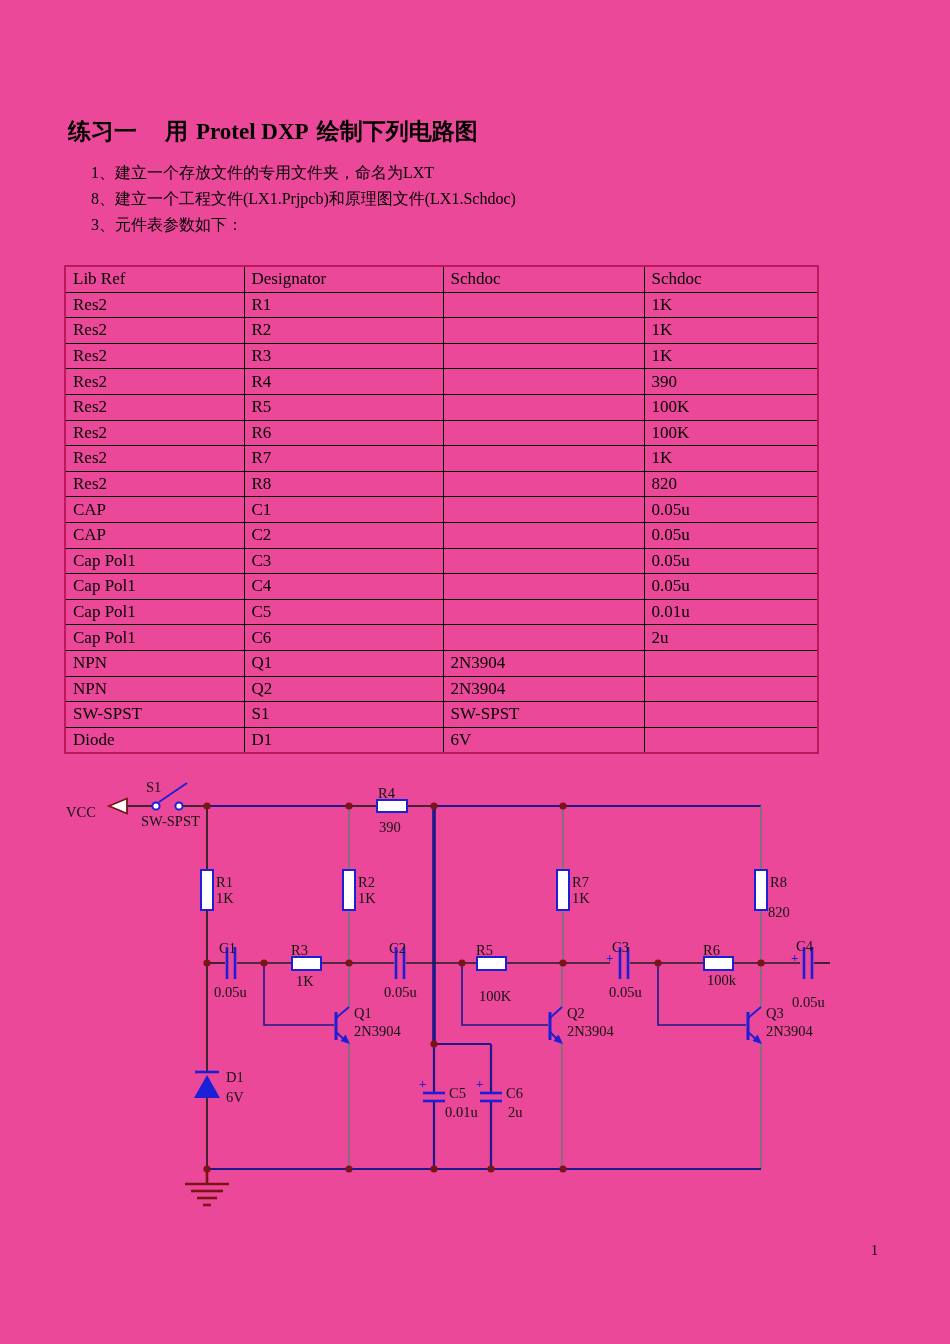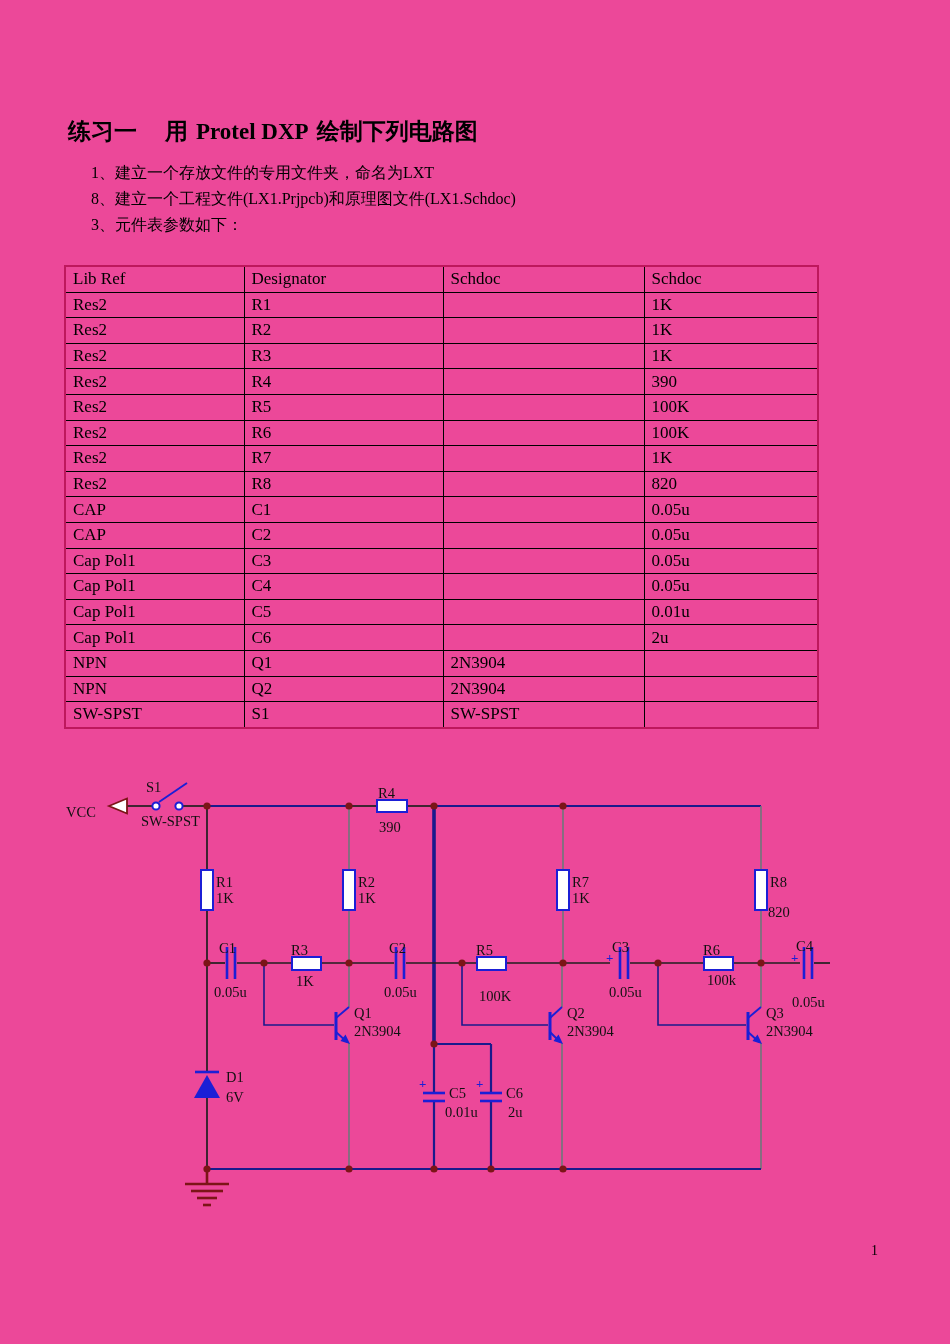--- a/index.html
+++ b/index.html
@@ -169,20 +169,26 @@
           <td>Q2</td>
           <td>2N3904</td>
           <td></td>
         </tr>
         <tr>
           <td>SW-SPST</td>
           <td>S1</td>
           <td>SW-SPST</td>
           <td></td>
         </tr>
+        <tr>
+          <td>Diode</td>
+          <td>D1</td>
+          <td>6V</td>
+          <td></td>
+        </tr>
       </tbody>
   </table>
 
   <svg class="schem" width="950" height="480" viewBox="0 0 950 480">
 
     <g>
 
       <line class="wb" x1="127" y1="40" x2="152" y2="40"></line>
       <line class="wb" x1="183" y1="40" x2="207" y2="40"></line>
       <line class="wn" x1="207" y1="40" x2="349" y2="40"></line>

